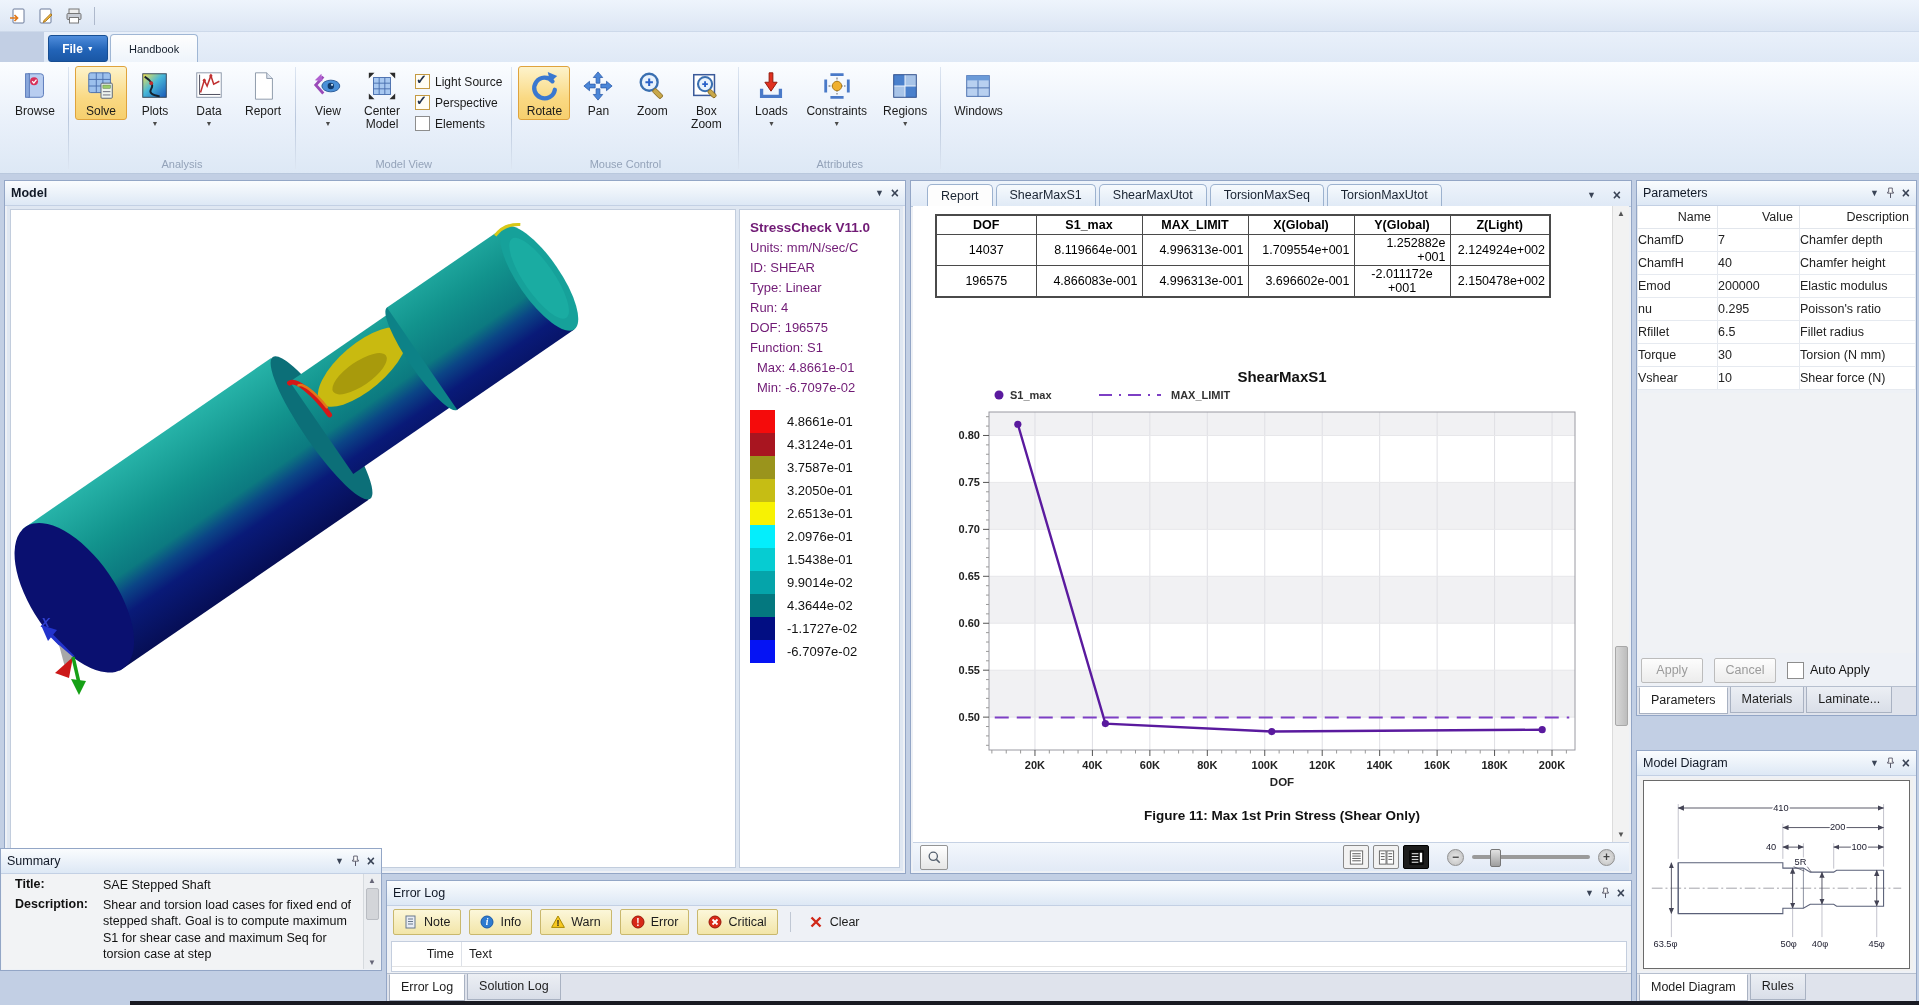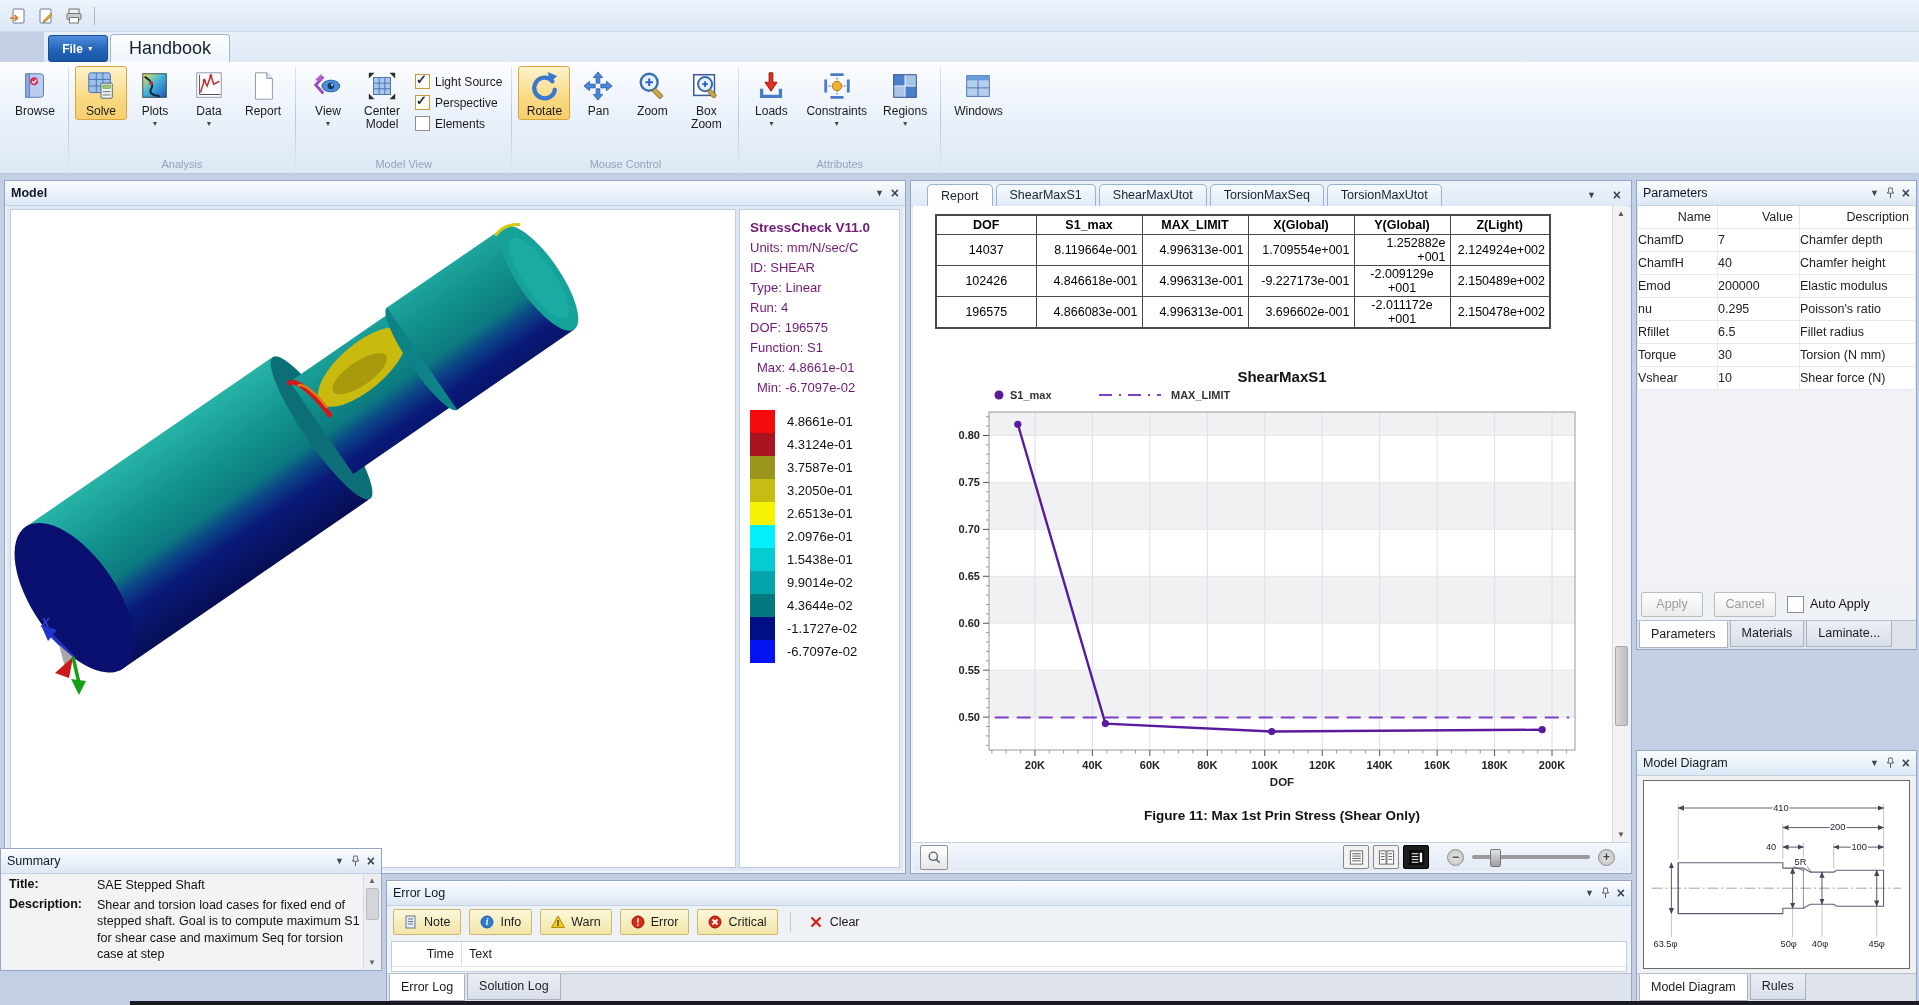--- a/index.html
+++ b/index.html
@@ -4,21 +4,21 @@
 <style>
   html,body{margin:0;padding:0;background:#8b98b0;}
   .app{position:relative;width:1919px;height:1005px;background:#c2cfe4;font-family:"Liberation Sans",sans-serif;overflow:hidden;color:#111;}
   
   .qat{position:absolute;left:0;top:0;width:100%;height:32px;background:linear-gradient(#eef4fc,#dce6f4);border-bottom:1px solid #cdd9ea;display:flex;align-items:center;padding-left:8px;box-sizing:border-box;}
   .qicon{width:20px;height:20px;margin-right:8px;display:flex;align-items:center;justify-content:center;}
   .qsep{width:1px;height:18px;background:#aeb9cc;margin-left:2px;}
   .tabrow{position:absolute;left:0;top:32px;width:100%;height:30px;background:linear-gradient(#e9f0fa,#dfe9f6);margin-left:44px;}
   .filebtn{position:absolute;left:4px;top:3px;width:58px;height:25px;background:linear-gradient(#4f8ddc,#2264b8 55%,#1a57a5);border:1px solid #174e92;border-radius:3px;color:#fff;font-size:12px;font-weight:bold;display:flex;align-items:center;justify-content:center;gap:4px;}
   .filebtn .caret{font-size:7px;}
-  .doctab{position:absolute;left:66px;top:2px;height:27px;padding:0 18px;background:linear-gradient(#fefefe,#eef4fb);border:1px solid #9fb6d4;border-bottom:none;border-radius:4px 4px 0 0;font-size:18px;display:flex;align-items:center;color:#16202e;}
+  .doctab{position:absolute;left:66px;top:2px;height:27px;padding:0 18px;background:linear-gradient(#fefefe,#eef4fb);border:1px solid #9fb6d4;border-bottom:none;border-radius:4px 4px 0 0;font-size:11px;display:flex;align-items:center;color:#16202e;}
   .helpbtn{position:absolute;right:8px;top:6px;width:17px;height:17px;border-radius:50%;background:radial-gradient(circle at 35% 30%,#5fa0e8,#1d5eb4);color:#fff;font-size:11px;font-weight:bold;display:flex;align-items:center;justify-content:center;border:1px solid #15509e;}
   
   .ribbon{position:absolute;left:0;top:62px;width:100%;height:112px;background:linear-gradient(#fbfdff,#e9f0fa 55%,#dde8f5);border-bottom:1px solid #b9c8dd;display:flex;align-items:stretch;padding:2px 4px 0 4px;box-sizing:border-box;}
   .rgroup{display:flex;flex-direction:column;}
   .ritems{flex:1;display:flex;align-items:flex-start;padding:2px 3px 0 3px;}
   .rglabel{height:16px;text-align:center;color:#94a3b9;font-size:11px;line-height:14px;}
   .rsep{width:1px;background:linear-gradient(#dde6f2,#b9c7dc,#dde6f2);margin:3px 2px 4px 2px;}
   .rbtn{display:flex;flex-direction:column;align-items:center;padding:3px 6px 1px 6px;margin:0 1px;border:1px solid transparent;border-radius:3px;min-width:38px;cursor:default;}
   .rbtn.ractive{background:linear-gradient(#fdf3cb,#fad983 60%,#f6cf6e);border-color:#dfa33c;}
   .ricon{width:32px;height:32px;}
@@ -71,40 +71,40 @@
   .rtoolbar{position:absolute;left:2px;right:2px;bottom:2px;height:28px;background:linear-gradient(#f3f7fc,#e2eaf6);border-top:1px solid #c6d2e4;display:flex;align-items:center;}
   .magbtn{width:26px;height:23px;margin-left:7px;background:linear-gradient(#ffffff,#e6e6e6);border:1px solid #949494;border-radius:2px;display:flex;align-items:center;justify-content:center;}
   .viewbtns{margin-left:auto;display:flex;gap:4px;align-items:center;}
   .viewbtn{width:24px;height:22px;border:1px solid #8a8a8a;background:#f2f2f2;display:flex;align-items:center;justify-content:center;border-radius:2px;}
   .viewbtn.active{background:#1d1d1d;border-color:#000;}
   .zoomctl{display:flex;align-items:center;margin:0 14px 0 18px;gap:8px;}
   .zc{width:15px;height:15px;border-radius:50%;background:radial-gradient(#e8e8e8,#bdbdbd);border:1px solid #909090;color:#444;font-size:12px;font-weight:bold;display:flex;align-items:center;justify-content:center;line-height:10px;}
   .ztrack{width:118px;height:4px;background:#9a9a9a;border-radius:2px;position:relative;}
   .zthumb{position:absolute;left:18px;top:-6px;width:9px;height:16px;background:linear-gradient(#e2e2e2,#9e9e9e);border:1px solid #777;border-radius:2px;}
   
-  #params-panel{left:1636px;top:180px;width:281px;height:470px;}
+  #params-panel{left:1636px;top:180px;width:281px;height:536px;}
   .ptable{width:100%;border-collapse:collapse;font-size:12.5px;background:#fff;}
   .ptable th{font-weight:normal;text-align:right;padding:4px 6px;border:1px solid #e2e6ec;border-top:none;color:#222;}
   .ptable td{padding:4px 0;border:1px solid #e6eaf0;color:#222;}
   .pfill{position:absolute;left:1px;right:1px;bottom:62px;top:212px;background:#f0f2f5;z-index:0;}
   .pbuttons{position:absolute;left:4px;right:2px;bottom:30px;height:30px;display:flex;align-items:center;background:#eef1f6;}
   .pbtn{width:60px;height:23px;margin-right:11px;background:linear-gradient(#fdfdfd,#ececec);border:1px solid #bcbcbc;border-radius:2px;color:#9b9b9b;font-size:12.5px;display:flex;align-items:center;justify-content:center;}
   .acb{width:15px;height:15px;background:#fff;border:1px solid #8d8d8d;margin-right:6px;}
   .aclabel{font-size:12.5px;color:#111;}
   .btabs{position:absolute;left:0;right:0;bottom:0;height:29px;background:#dfe3ec;border-top:1px solid #b6bfce;display:flex;align-items:flex-start;padding-left:2px;box-sizing:border-box;}
   .btab{padding:5px 11px 6px;font-size:12.5px;background:linear-gradient(#eceff4,#d9dee8);border:1px solid #a9b2c2;border-top:none;margin-right:2px;color:#1c1c1c;white-space:nowrap;}
   .btab.active{background:#fff;border-top:1px solid #fff;}
   
   #diagram-panel{left:1636px;top:750px;width:281px;height:253px;}
   .dwrap{position:absolute;left:3px;right:3px;top:27px;bottom:31px;background:#f0f0f0;}
   .dbox{position:absolute;left:3px;right:3px;top:2px;bottom:2px;background:#fff;border:1px solid #6a6a6a;}
   
   #summary-panel{left:0px;top:848px;width:382px;height:123px;}
   .sumbody{position:absolute;left:1px;right:17px;top:25px;bottom:1px;background:#f2f3f5;font-size:12.5px;overflow:hidden;}
-  .sumrow{display:flex;padding:3px 2px 0 7px;}
+  .sumrow{display:flex;padding:3px 2px 0 13px;}
   .sumlabel{width:88px;font-weight:bold;flex:none;}
   .sumval{flex:1;line-height:16.5px;}
   .sscroll{position:absolute;right:1px;top:25px;bottom:1px;width:16px;background:#eceef1;border-left:1px solid #d6dade;}
   .sscroll .ar{position:absolute;left:0;width:100%;text-align:center;font-size:8px;color:#667;}
   .sthumb{position:absolute;left:2px;top:14px;width:11px;height:30px;background:#d3d5d9;border:1px solid #b9bcc2;border-radius:2px;}
   
   #errorlog-panel{left:386px;top:880px;width:1246px;height:123px;}
   .eltb{position:absolute;left:0;right:0;top:25px;height:32px;display:flex;align-items:center;padding-left:6px;background:#eef1f6;}
   .elbtn{height:24px;display:flex;align-items:center;gap:6px;padding:0 10px;margin-right:8px;background:linear-gradient(#fcf7da,#f2e5a8);border:1px solid #c9b86d;border-radius:2px;font-size:12.5px;color:#1c1c1c;}
   .eldivider{width:1px;height:20px;background:#c0c8d4;margin:0 10px 0 4px;}
@@ -497,28 +497,20 @@
             </tr>
           </thead>
           <tbody>
             <tr>
               <td style="text-align: center;">14037</td>
               <td style="text-align: right;">8.119664e-001</td>
               <td style="text-align: right;">4.996313e-001</td>
               <td style="text-align: right;">1.709554e+001</td>
               <td style="text-align: right;">1.252882e​+001</td>
               <td style="text-align: right;">2.124924e+002</td>
-            </tr>
-            <tr>
-              <td style="text-align: center;">102426</td>
-              <td style="text-align: right;">4.846618e-001</td>
-              <td style="text-align: right;">4.996313e-001</td>
-              <td style="text-align: right;">-9.227173e-001</td>
-              <td style="text-align: center;">-2.009129e​+001</td>
-              <td style="text-align: right;">2.150489e+002</td>
             </tr>
             <tr>
               <td style="text-align: center;">196575</td>
               <td style="text-align: right;">4.866083e-001</td>
               <td style="text-align: right;">4.996313e-001</td>
               <td style="text-align: right;">3.696602e-001</td>
               <td style="text-align: center;">-2.011172e​+001</td>
               <td style="text-align: right;">2.150478e+002</td>
             </tr>
           </tbody>

